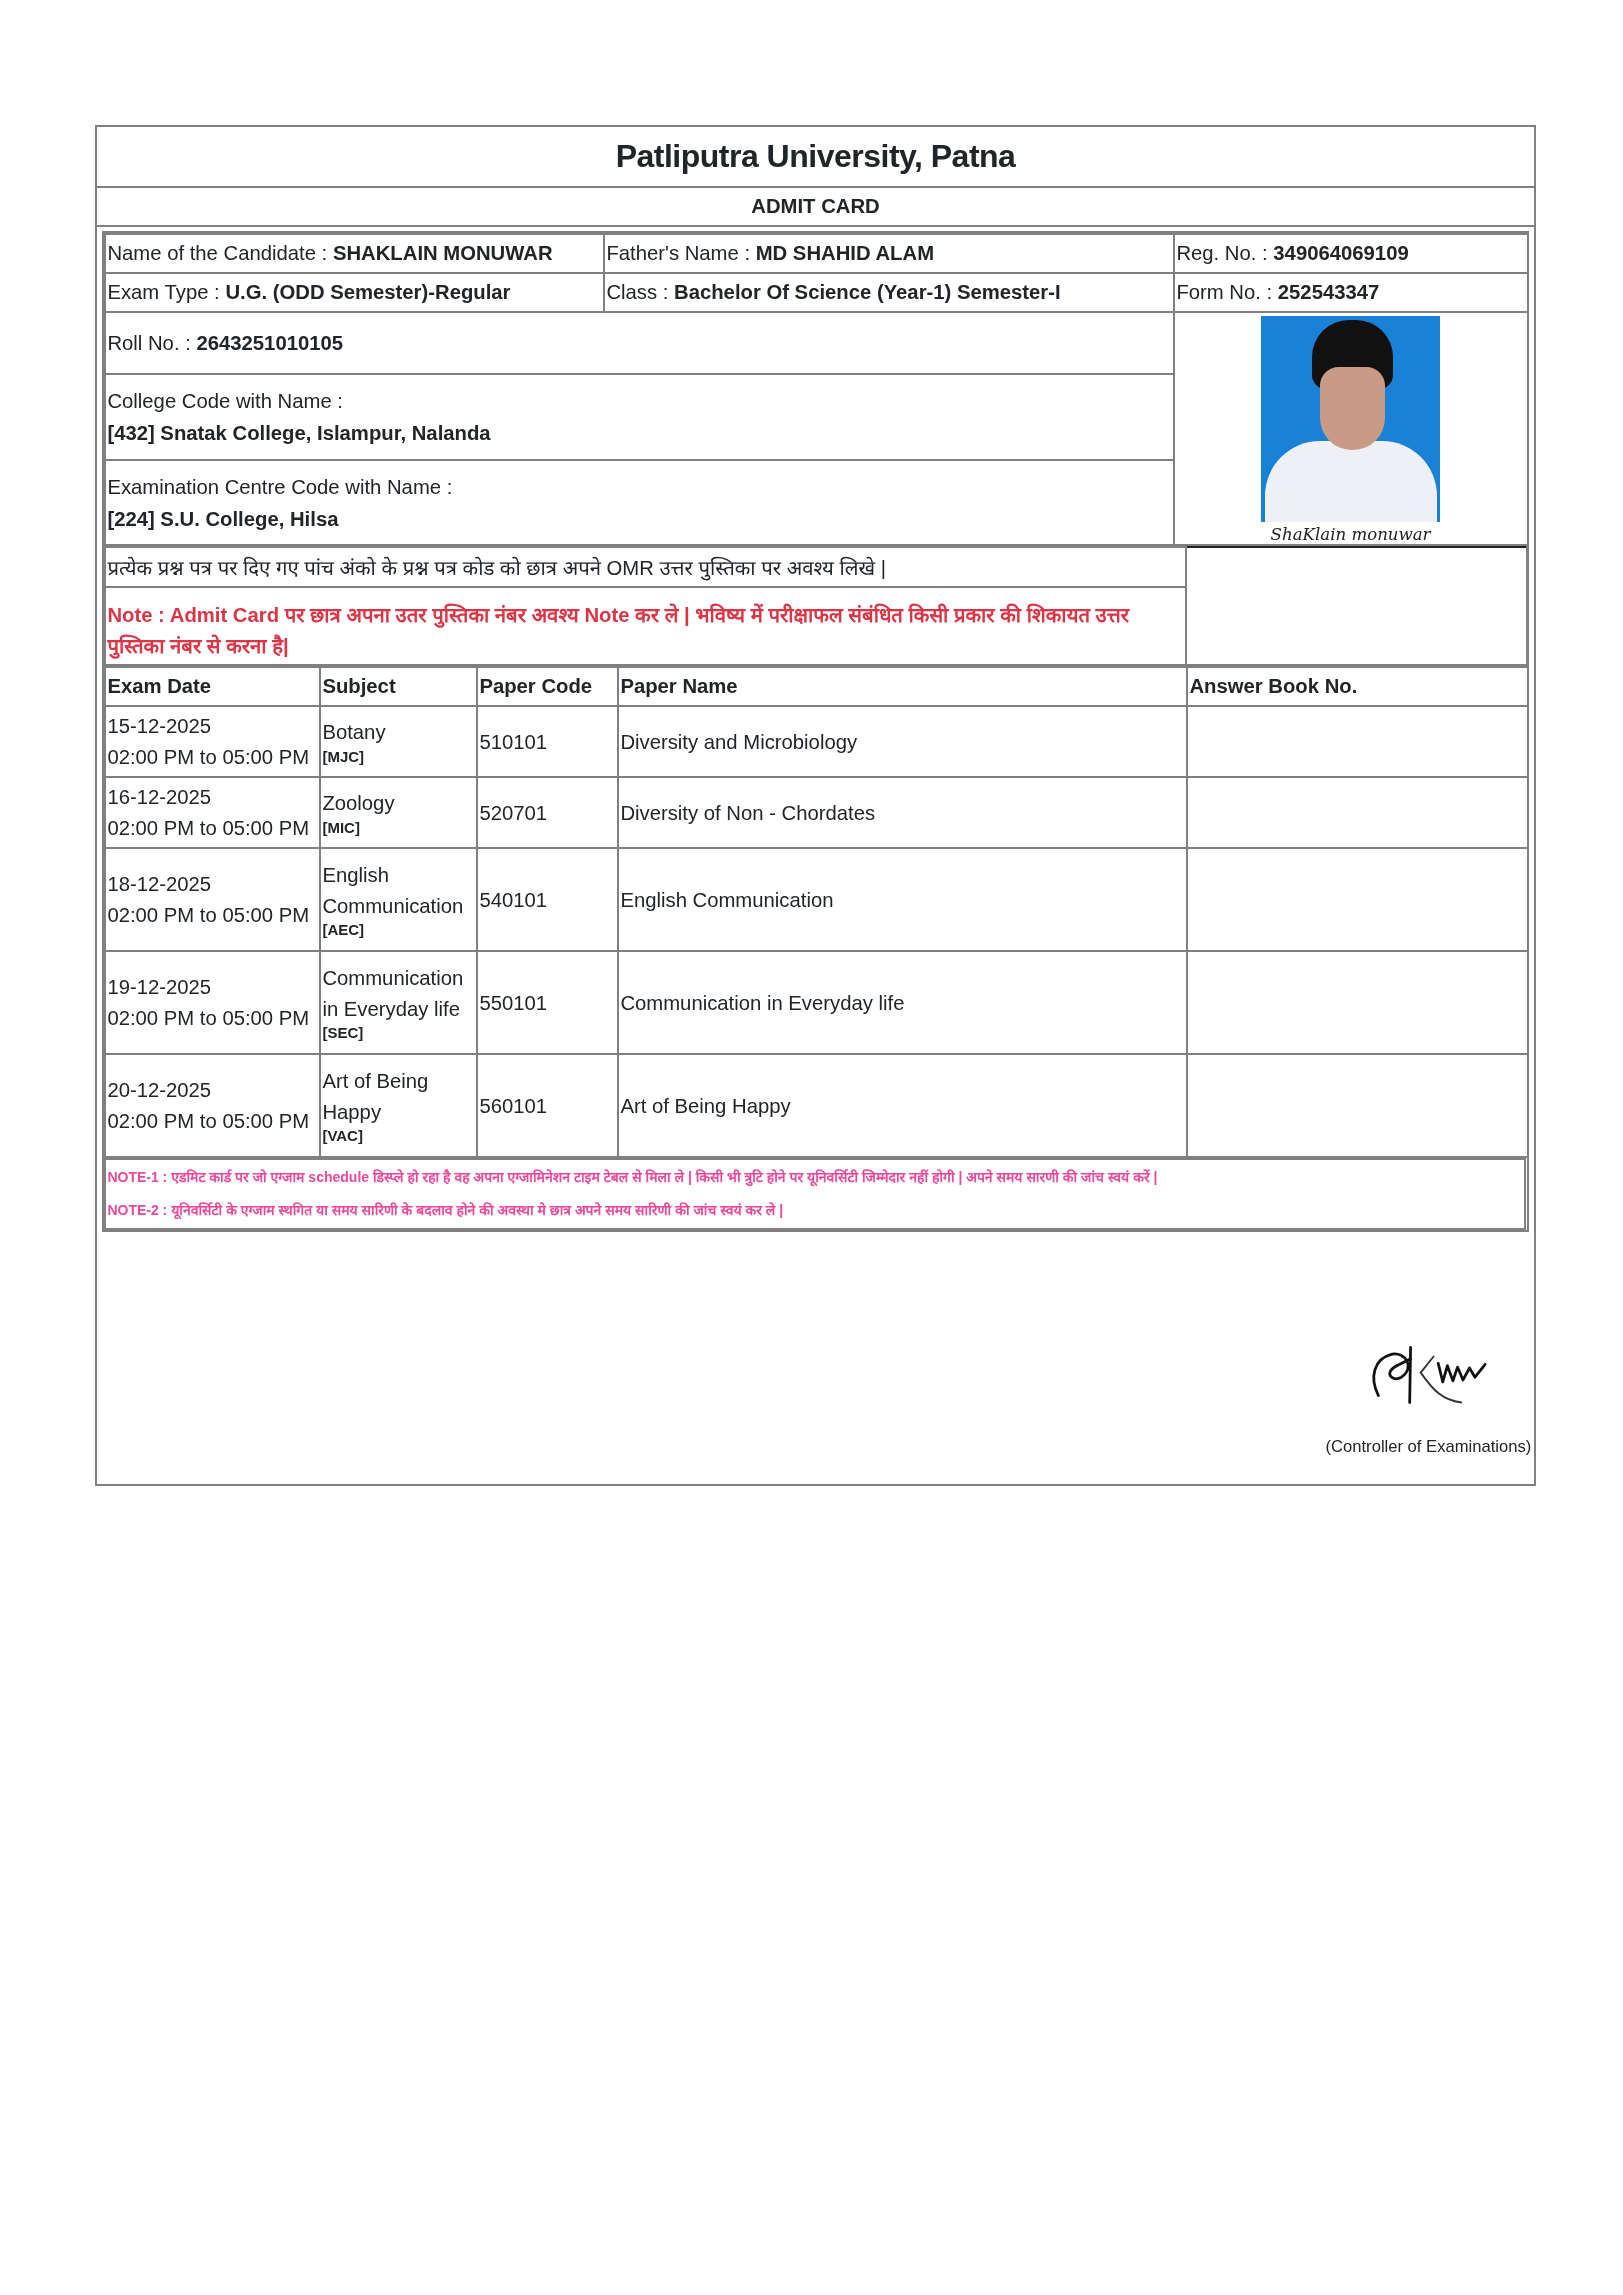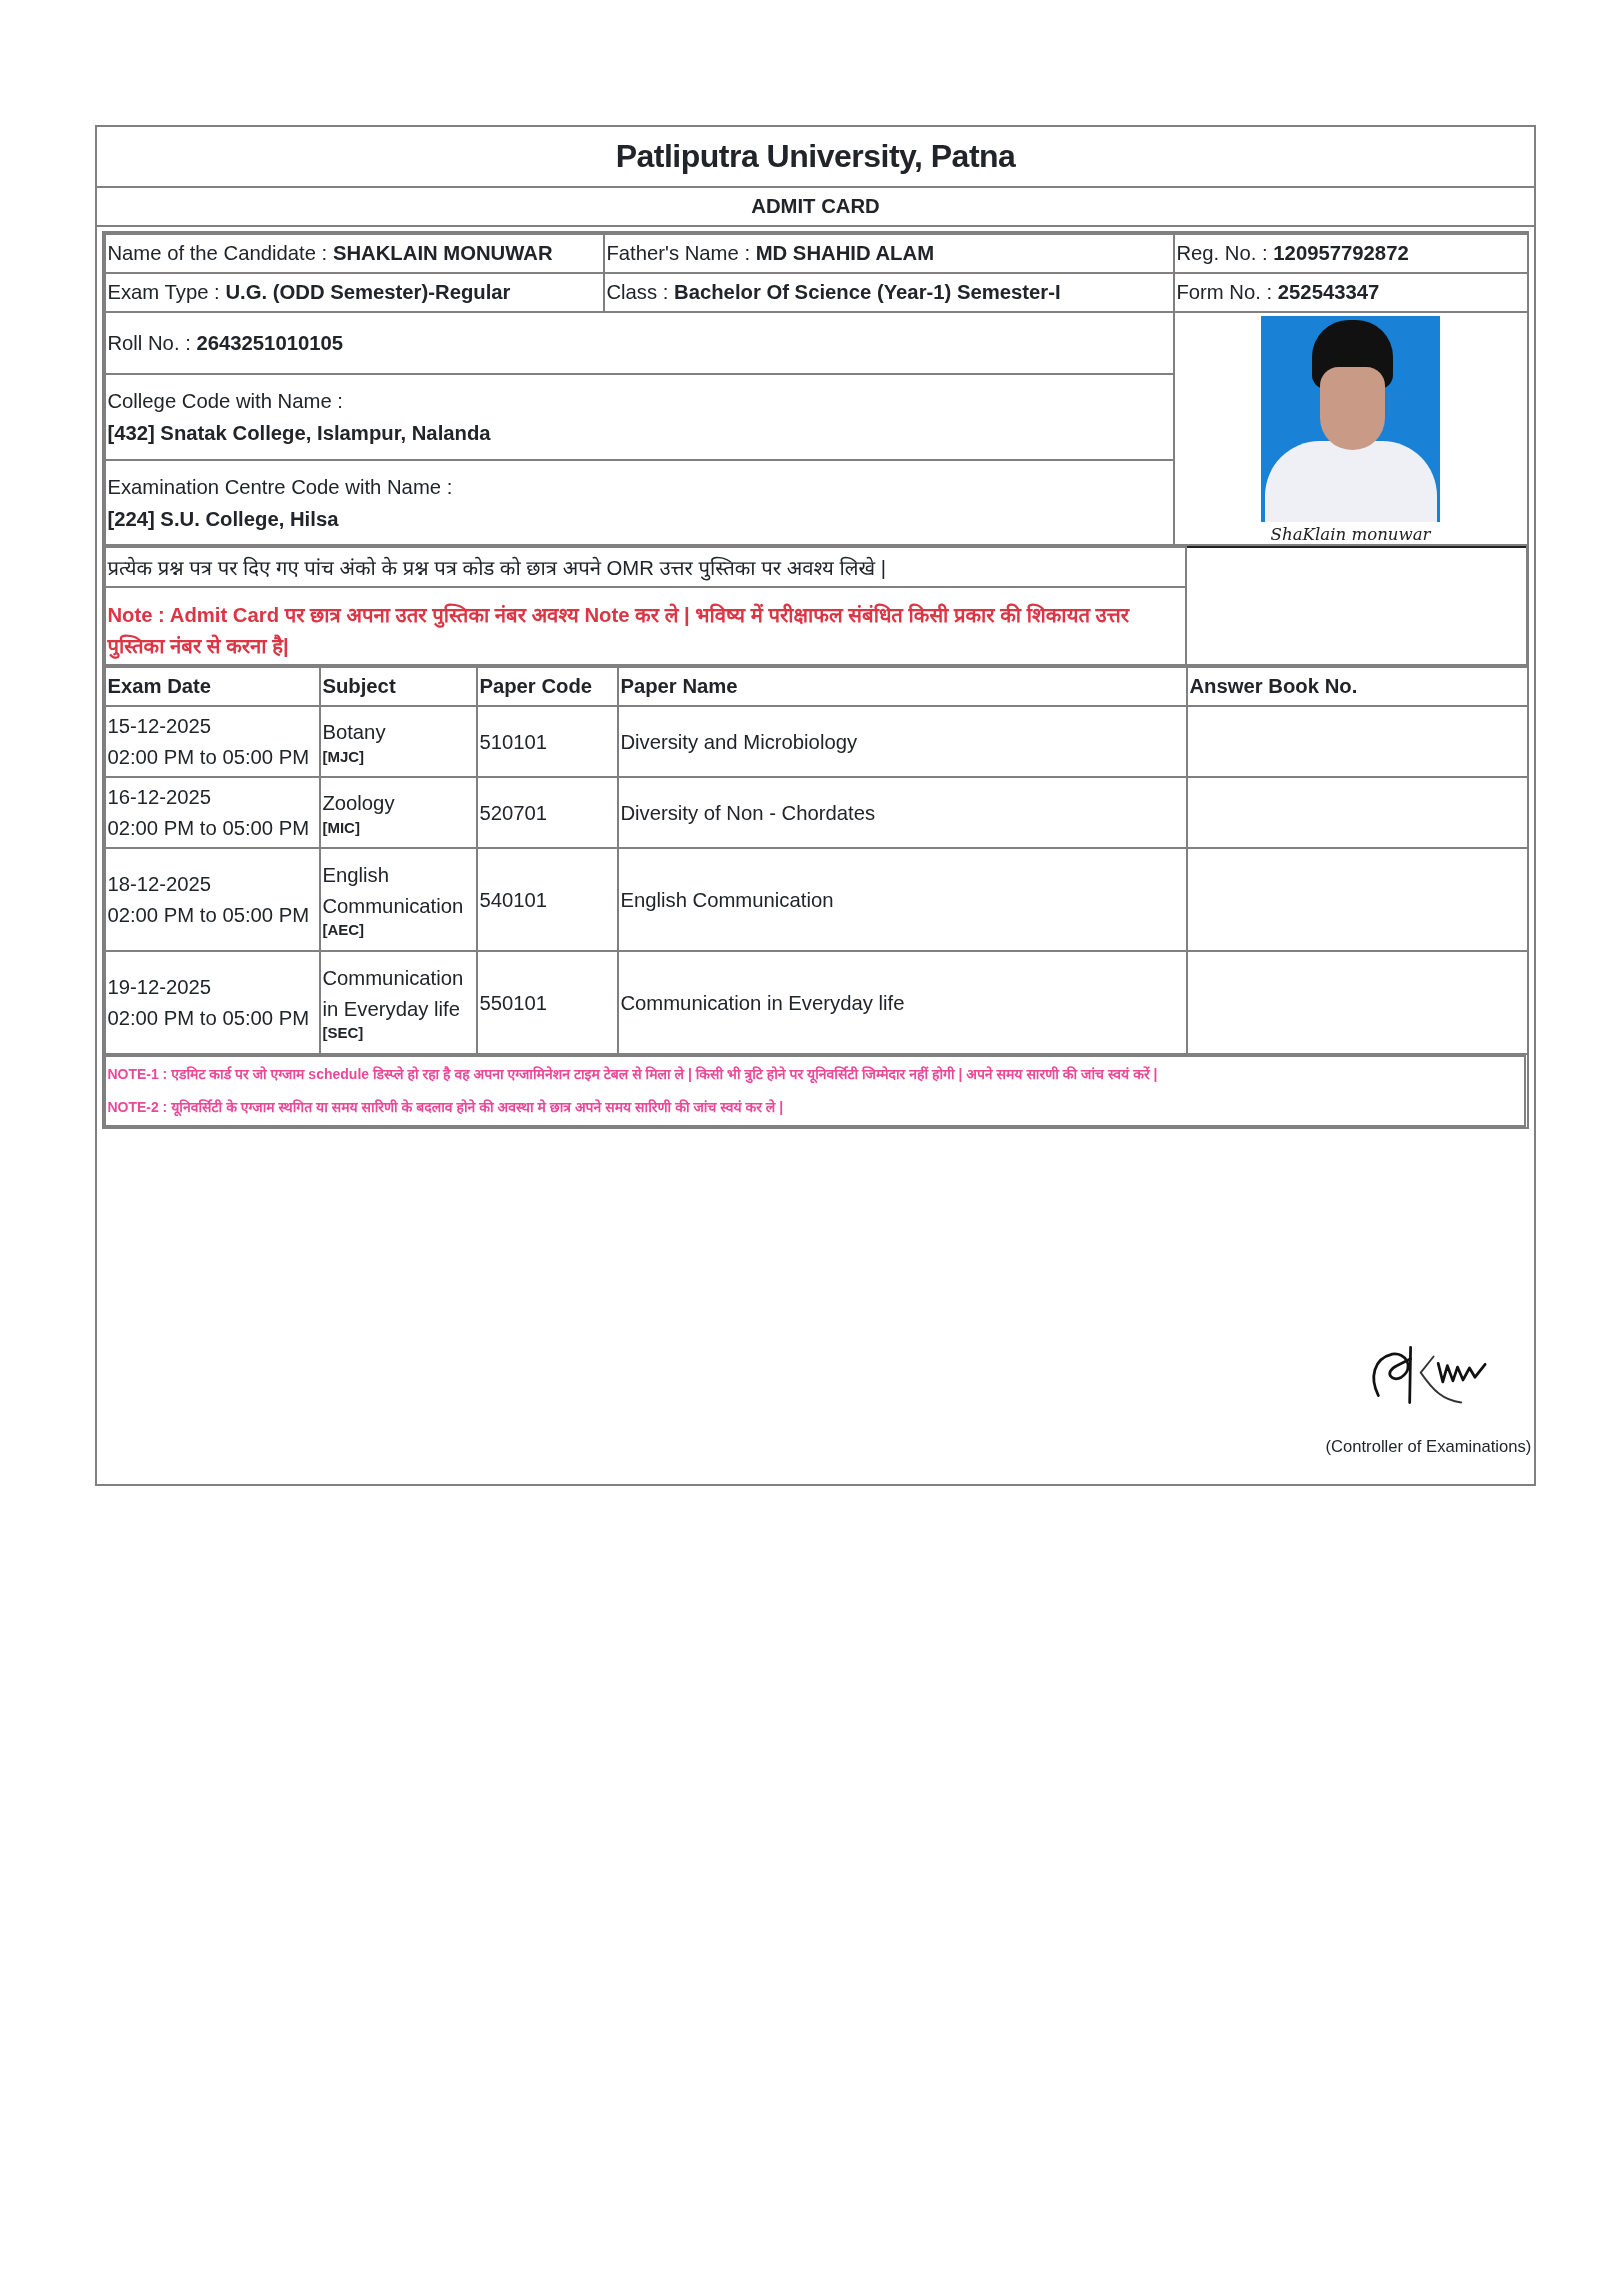--- a/index.html
+++ b/index.html
@@ -61,21 +61,21 @@
     <table class="info-table">
       <colgroup>
           <col style="width:499px">
           <col style="width:570px">
           <col style="width:354px">
         </colgroup>
       <tbody>
           <tr>
         <td><span>Name of the Candidate : </span><span class="b">SHAKLAIN MONUWAR</span></td>
         <td><span>Father's Name : </span><span class="b">MD SHAHID ALAM</span></td>
-        <td><span>Reg. No. : </span><span class="b">120957792872</span></td>
+        <td><span>Reg. No. : </span><span class="b">349064069109</span></td>
       </tr>
       <tr>
         <td><span>Exam Type : </span><span class="b">U.G. (ODD Semester)-Regular</span></td>
         <td><span>Class : </span><span class="b">Bachelor Of Science (Year-1) Semester-I</span></td>
         <td><span>Form No. : </span><span class="b">252543347</span></td>
       </tr>
       <tr>
         <td colspan="2" class="tall-roll"><span>Roll No. : </span><span class="b">2643251010105</span></td>
         <td rowspan="3" class="photo-cell">
           <div class="photo">
@@ -180,20 +180,33 @@
               <div>02:00 PM to 05:00 PM</div>
             </td>
           <td>
               <div>Communication in Everyday life</div>
               <span class="tag">[SEC]</span>
             </td>
           <td>550101</td>
           <td>Communication in Everyday life</td>
           <td></td>
         </tr>
+        <tr class="r3">
+          <td>
+              <div>20-12-2025</div>
+              <div>02:00 PM to 05:00 PM</div>
+            </td>
+          <td>
+              <div>Art of Being Happy</div>
+              <span class="tag">[VAC]</span>
+            </td>
+          <td>560101</td>
+          <td>Art of Being Happy</td>
+          <td></td>
+        </tr>
       </tbody>
     </table>
 
     <table class="foot-table">
       <tbody>
           <tr>
             <td>
         <div>NOTE-1 : एडमिट कार्ड पर जो एग्जाम schedule डिस्प्ले हो रहा है वह अपना एग्जामिनेशन टाइम टेबल से मिला ले | किसी भी त्रुटि होने पर यूनिवर्सिटी जिम्मेदार नहीं होगी | अपने समय सारणी की जांच स्वयं करें |</div>
         <div>NOTE-2 : यूनिवर्सिटी के एग्जाम स्थगित या समय सारिणी के बदलाव होने की अवस्था मे छात्र अपने समय सारिणी की जांच स्वयं कर ले |</div>
       </td>

